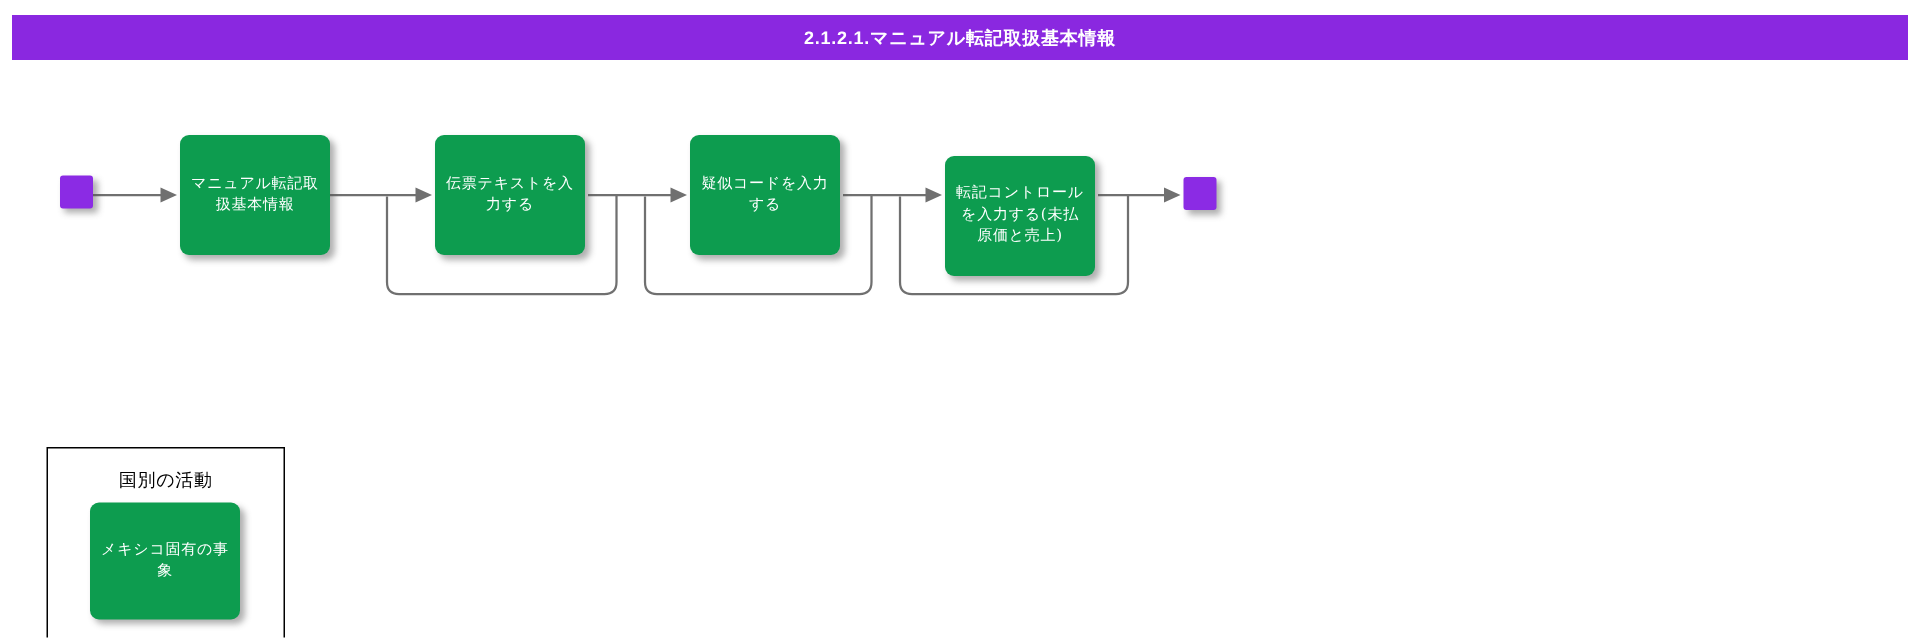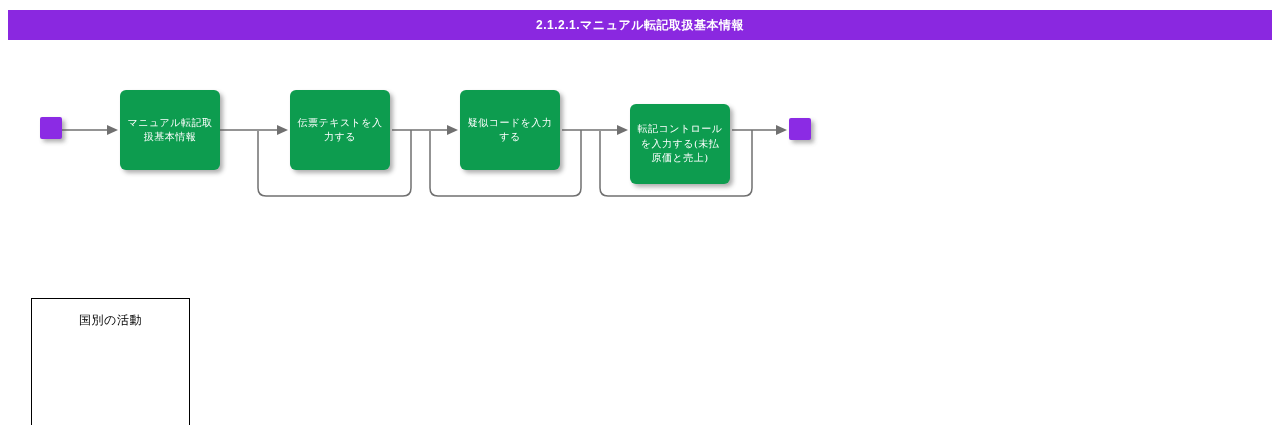--- a/index.html
+++ b/index.html
@@ -125,15 +125,18 @@
   </div>
   <div class="activity node-3">
     <span>疑似コードを入力する</span>
   </div>
   <div class="activity node-4">
     <span>転記コントロールを入力する(未払原価と売上)</span>
   </div>
 
   <div class="lane">
     <div class="lane-title">国別の活動</div>
+    <div class="activity lane-node">
+      <span>メキシコ固有の事象</span>
+    </div>
   </div>
 
 </div>
 
 </body></html>

